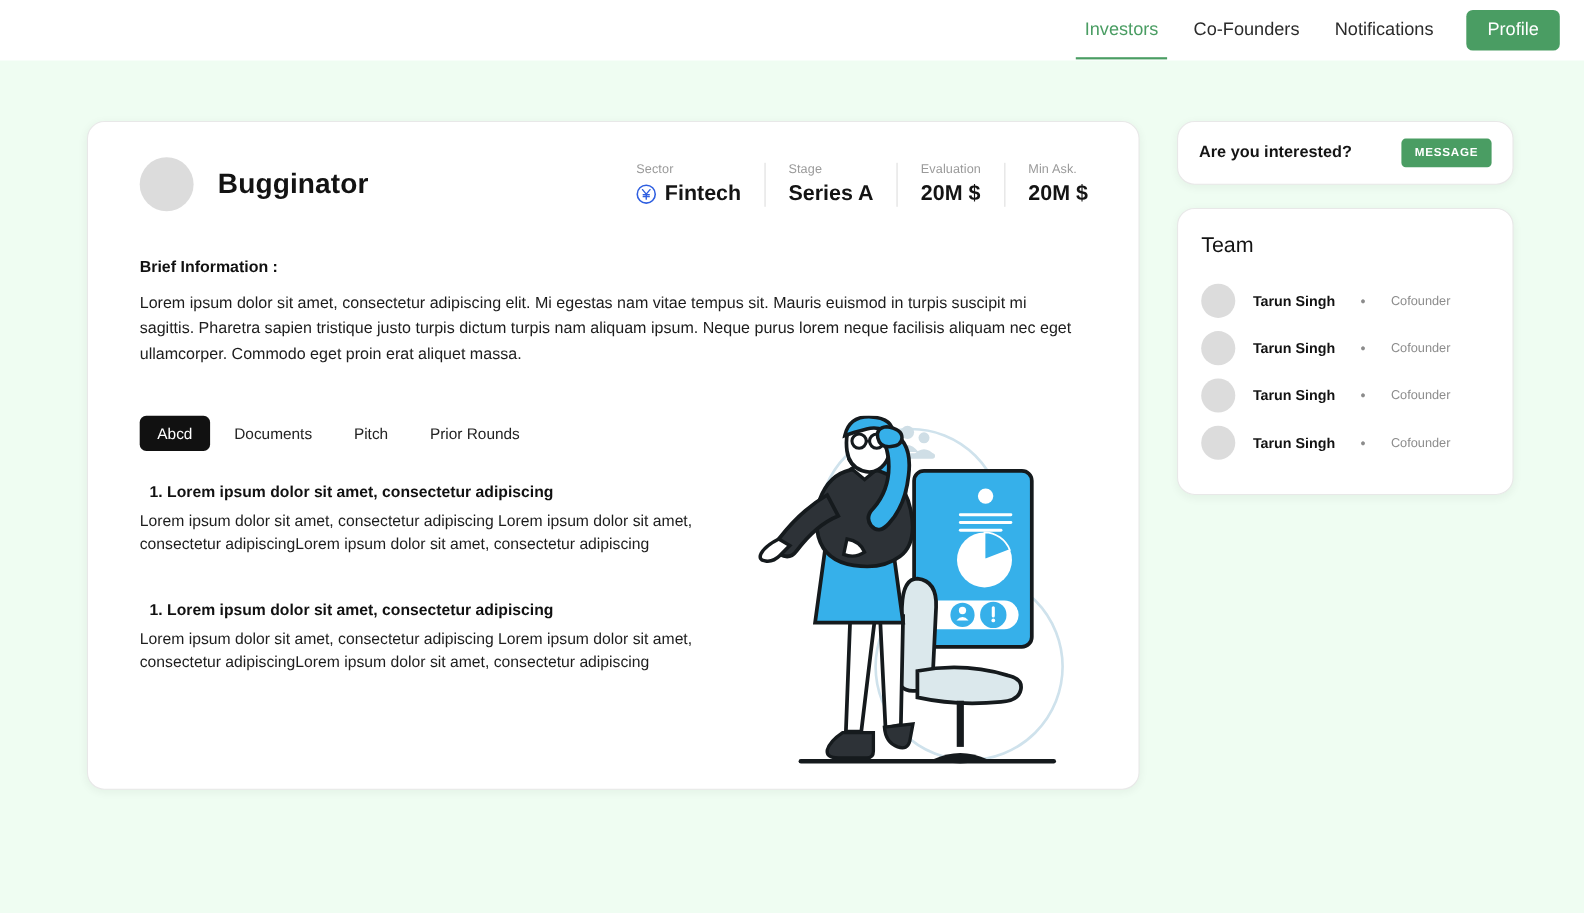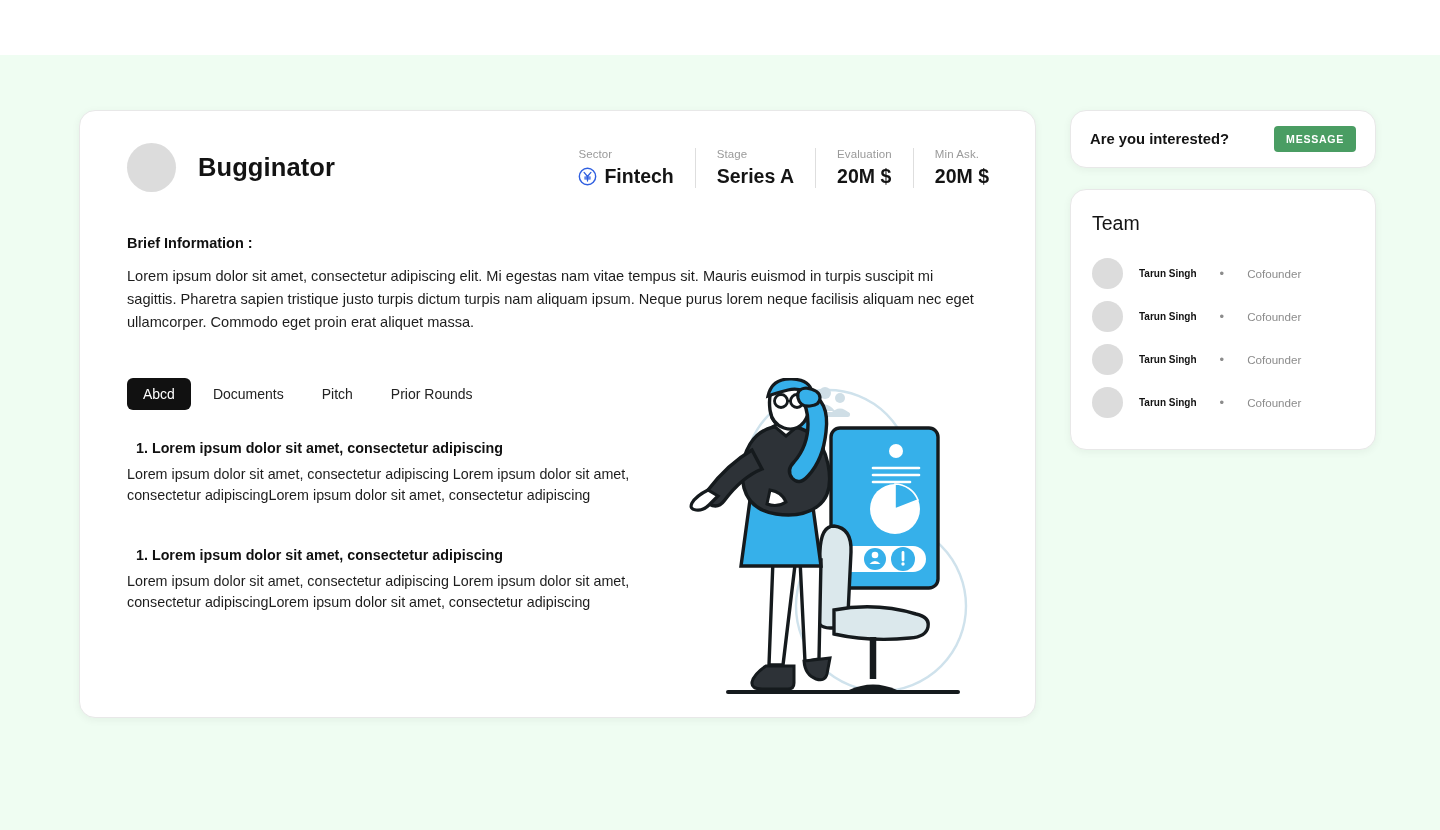--- a/index.html
+++ b/index.html
@@ -284,21 +284,21 @@
   }
 
   .avatar-sm {
     width: 31px; height: 31px;
     border-radius: 50%;
     background: #dcdcdc;
     flex: none;
   }
 
   .member-name {
-    font-size: 10px;
+    font-size: 13px;
     font-weight: bold;
     color: #121212;
   }
 
   .member-sep {
     font-size: 13px;
     color: #8c8c8c;
     margin: 0 7px;
   }
 
@@ -306,20 +306,26 @@
     font-size: 11.6px;
     color: #8c8c8c;
   }
 </style>
 </head>
 <body>
 
 <div class="topbar">
 
 
+  <nav class="nav">
+    <div class="nav-item active">Investors</div>
+    <div class="nav-item">Co-Founders</div>
+    <div class="nav-item">Notifications</div>
+    <button class="nav-profile">Profile</button>
+  </nav>
 
 </div>
 
 <div class="page">
 
   <section class="card main-card">
 
     <div class="company-row">
 
       <div class="company-id">

